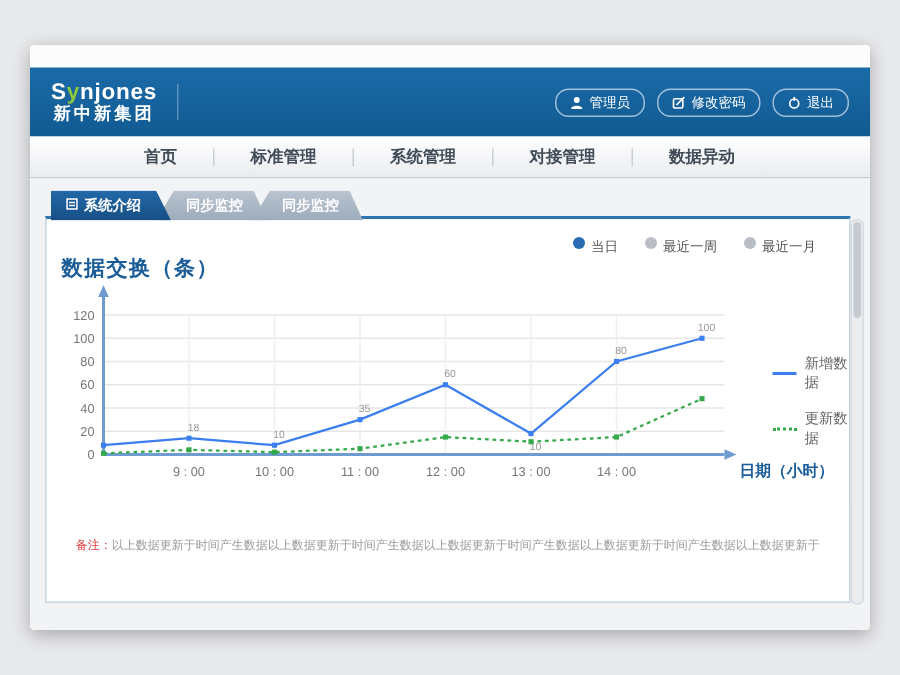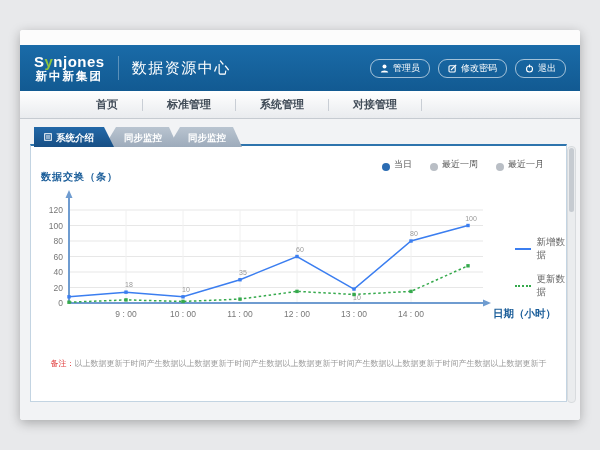--- a/index.html
+++ b/index.html
@@ -30,25 +30,25 @@
   .tabs{position:absolute;left:14px;top:8px;display:flex;height:20px;z-index:3;}
   .tab{color:#fff;font-weight:bold;font-size:9.5px;line-height:17px;display:flex;align-items:center;gap:4px;cursor:pointer;}
   .tab.active{background:linear-gradient(#2268a8,#174f85);padding:0 20px 0 10px;
     clip-path:polygon(0 0,calc(100% - 10px) 0,100% 100%,0 100%);z-index:2;}
   .tab.inactive{background:linear-gradient(#b9c4d0,#9dabbb);padding:0 16px 0 20px;margin-left:-10px;
     clip-path:polygon(12px 0,calc(100% - 9px) 0,100% 100%,0 100%);z-index:1;}
   .panel{position:absolute;left:10px;right:13px;top:25px;height:255px;background:#fff;
     border:1px solid #c3d4e2;border-top:2px solid #2e74ad;}
   
   .radio-row{position:absolute;top:12px;right:22px;display:flex;gap:18px;font-size:9px;color:#555;align-items:center;}
-  .radio{display:flex;align-items:flex-end;gap:4px;cursor:pointer;}
+  .radio{display:flex;align-items:flex-start;gap:4px;cursor:pointer;}
   .radio-dot{width:8px;height:8px;border-radius:50%;background:#b9bec5;}
   .radio.selected .radio-dot{background:#2b6cb3;}
   
-  .ylabel{position:absolute;left:10px;top:24px;color:#1a5d99;font-weight:bold;font-size:10px;letter-spacing:1px;}
+  .ylabel{position:absolute;left:10px;top:24px;color:#1a5d99;font-weight:bold;font-size:14px;letter-spacing:1px;}
   .chart-wrap{position:absolute;left:0;top:40px;width:540px;height:150px;}
   .legend{position:absolute;left:484px;top:90px;font-size:9.5px;color:#666;}
   .legend-row{display:flex;align-items:center;gap:6px;margin-bottom:11px;}
   .sample{width:20px;height:0;}
   .sample.blue{border-top:2px solid #3b7ef0;}
   .sample.green{border-top:2px dotted #35a94c;}
   .footnote{position:absolute;left:0;right:0;top:212px;text-align:center;font-size:8px;color:#9a9a9a;letter-spacing:0;}
   .footnote .prefix{color:#e03b3b;}
   
   .scrollbar{position:absolute;right:4px;top:27px;height:255px;width:7px;background:#eaecee;border:1px solid #d8dbde;border-radius:4px;}
@@ -59,21 +59,20 @@
 
 <div class="card">
   <div class="card-top"></div>
 
   <div class="header">
     <div class="logo-block">
       <div class="logo-en"><span>S</span><span class="accent">y</span><span>njones</span></div>
       <div class="logo-cn">新中新集团</div>
     </div>
     <div class="header-divider"></div>
-    <div class="app-title">数据资源中心</div>
     <div class="spacer"></div>
     <div class="user-btns">
       <div class="pill">
         <span>
             <svg width="9" height="9" viewBox="0 0 9 9">
               <circle cx="4.5" cy="2.6" r="2" fill="#fff"></circle>
               <path d="M0.8 8.6 C0.8 5.9 8.2 5.9 8.2 8.6 Z" fill="#fff"></path>
             </svg>
           </span>
         <span>管理员</span>
@@ -101,20 +100,21 @@
 
   <div class="nav">
     <span class="nav-item">首页</span>
     <span class="nav-sep"></span>
     <span class="nav-item">标准管理</span>
     <span class="nav-sep"></span>
     <span class="nav-item">系统管理</span>
     <span class="nav-sep"></span>
     <span class="nav-item">对接管理</span>
     <span class="nav-sep"></span>
+    <span class="nav-item">数据异动</span>
   </div>
 
   <div class="content">
     <div class="tabs">
       <div class="tab active">
         <span><svg width="8" height="8" viewBox="0 0 8 8" fill="none" stroke="#fff" stroke-width="1">
               <rect x="0.7" y="0.7" width="6.6" height="6.6"></rect>
               <line x1="2" y1="3" x2="6" y2="3"></line>
               <line x1="2" y1="5" x2="6" y2="5"></line>
             </svg></span>

